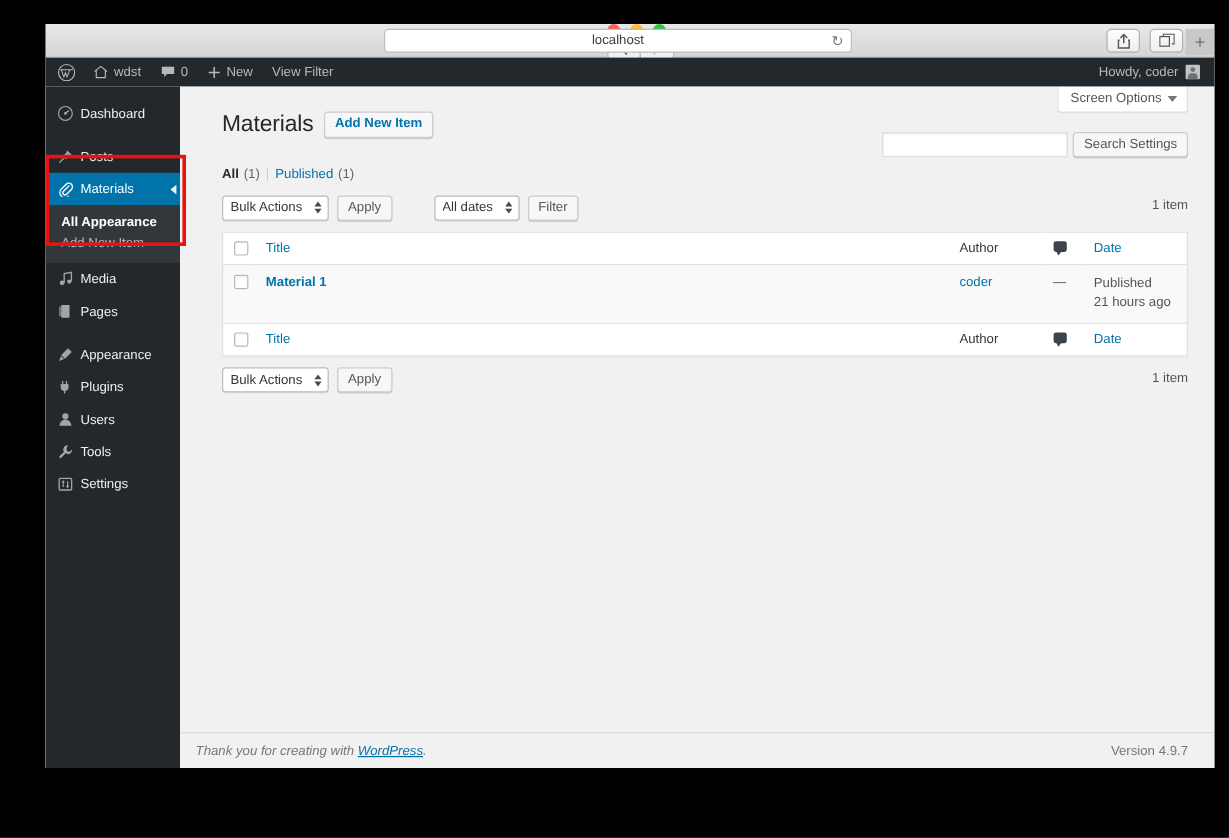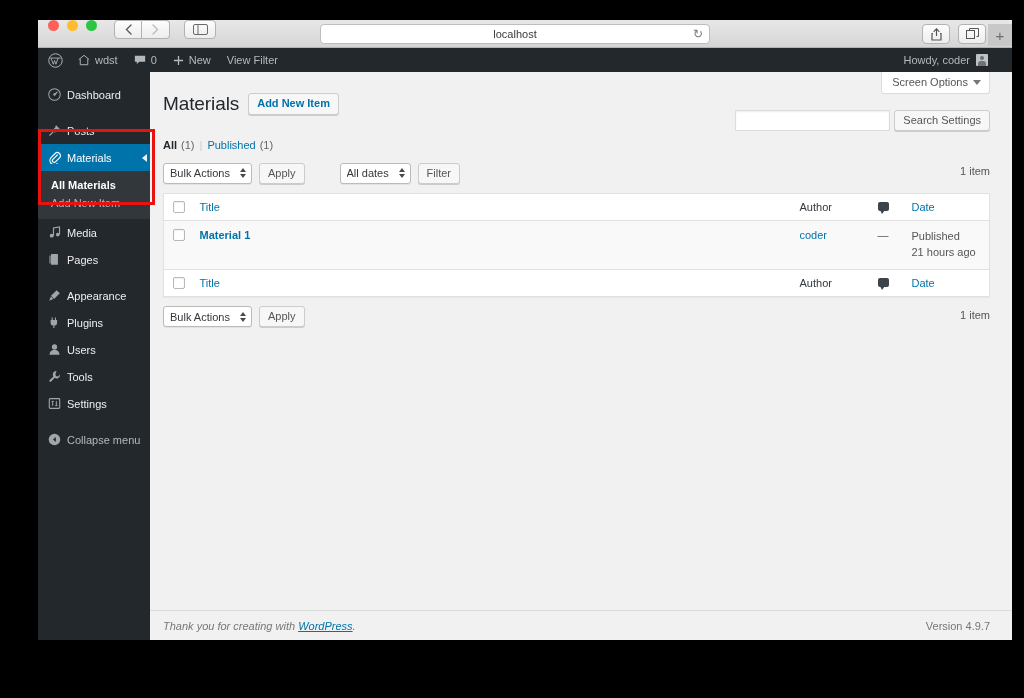--- a/index.html
+++ b/index.html
@@ -21,20 +21,22 @@
     overflow: hidden;
   }
 
   
   #titlebar {
     position: relative;
     height: 28px;
     background: linear-gradient(#e9e8e9, #d6d5d6);
     border-bottom: 1px solid #b4b3b4;
     display: flex;
+    align-items: center;
+    flex-direction: column;
   }
   .traffic {
     display: flex; gap: 8px;
     margin-left: 10px;
   }
   .dot {
     width: 11px; height: 11px; border-radius: 50%;
     display: block;
   }
   .dot.red { background: #ff5f57; }
@@ -110,21 +112,21 @@
     color: #b4b9be; font-size: 11px;
     z-index: 30;
   }
   .ab-item {
     display: flex; align-items: center; gap: 5px;
     padding: 0 8px; height: 24px; color: #b4b9be;
     white-space: nowrap;
   }
   .ab-item#ab-wp-logo { padding-left: 10px; padding-right: 7px; }
   #ab-right {
-    position: absolute; right: 16px; top: 0;
+    position: absolute; right: 4px; top: 0;
     height: 24px; display: flex; align-items: center;
     gap: 6px; padding-right: 8px;
   }
   #ab-avatar {
     width: 12px; height: 12px; background: #bfc3c7;
     border-radius: 1px; display: block;
     position: relative; overflow: hidden;
   }
   #ab-avatar::before {
     content:""; position:absolute; left:4px; top:2px;
@@ -203,20 +205,21 @@
     z-index: 20;
   }
 
   
   #wpcontent {
     position: absolute;
     left: 112px; top: 0;
     right: 0; height: 568px;
     background: #f1f1f1;
     overflow: hidden;
+    padding-left: 22px;
   }
   #content-inner { padding: 0 22px 0 13px; position: relative; }
 
   
   #screen-meta-links {
     position: absolute;
     right: 22px; top: 0;
     height: 0;
   }
   #screen-options-tab {
@@ -559,21 +562,21 @@
         <span class="mi-icon">
           <svg width="13" height="13" viewBox="0 0 14 14">
             <path d="M10.2 4.2 L5.3 9.1 a1.9 1.9 0 0 0 2.7 2.7 L12.4 7.4 a3.3 3.3 0 0 0 -4.7 -4.7 L3.3 7.1 a4.6 4.6 0 0 0 6.5 6.5" stroke="currentColor" stroke-width="1.25" fill="none" stroke-linecap="round"></path>
           </svg>
         </span>
         <span class="mi-label">Materials</span>
         <span id="menu-arrow"></span>
       </div>
 
       <div id="submenu-materials">
-        <a class="submenu-item current">All Materials</a>
+        <a class="submenu-item current">All Appearance</a>
         <a class="submenu-item">Add New Item</a>
       </div>
 
       <div class="menu-item">
         <span class="mi-icon">
           <svg width="13" height="13" viewBox="0 0 14 14">
             <circle cx="4" cy="10.4" r="2.1" fill="currentColor"></circle>
             <path d="M5.9 10.6 L5.9 2.1 L12.4 1 L12.4 9.1" stroke="currentColor" stroke-width="1.2" fill="none"></path>
             <circle cx="10.5" cy="9.3" r="1.9" fill="currentColor"></circle>
           </svg>
@@ -639,29 +642,20 @@
           <svg width="13" height="13" viewBox="0 0 14 14">
             <rect x="1.4" y="1.8" width="11.2" height="10.4" rx="1" stroke="currentColor" stroke-width="1.2" fill="none"></rect>
             <path d="M5 4.4 L5 9.6 M4 5.4 L5 4.2 L6 5.4 M9 4.4 L9 9.6 M8 8.6 L9 9.8 L10 8.6" stroke="currentColor" stroke-width="1.05" fill="none"></path>
           </svg>
         </span>
         <span class="mi-label">Settings</span>
       </div>
 
       <div class="menu-sep"></div>
 
-      <div class="menu-item" id="collapse-item">
-        <span class="mi-icon">
-          <svg width="13" height="13" viewBox="0 0 14 14">
-            <circle cx="7" cy="7" r="6.2" fill="currentColor"></circle>
-            <path d="M8.4 4.2 L5.4 7 L8.4 9.8 Z" fill="#23282d"></path>
-          </svg>
-        </span>
-        <span class="mi-label">Collapse menu</span>
-      </div>
 
       <div id="annotation-box"></div>
     </div>
 
     <div id="wpcontent">
       <div id="content-inner">
 
         <div id="screen-meta-links">
           <div id="screen-options-tab">
             <span>Screen Options</span>

